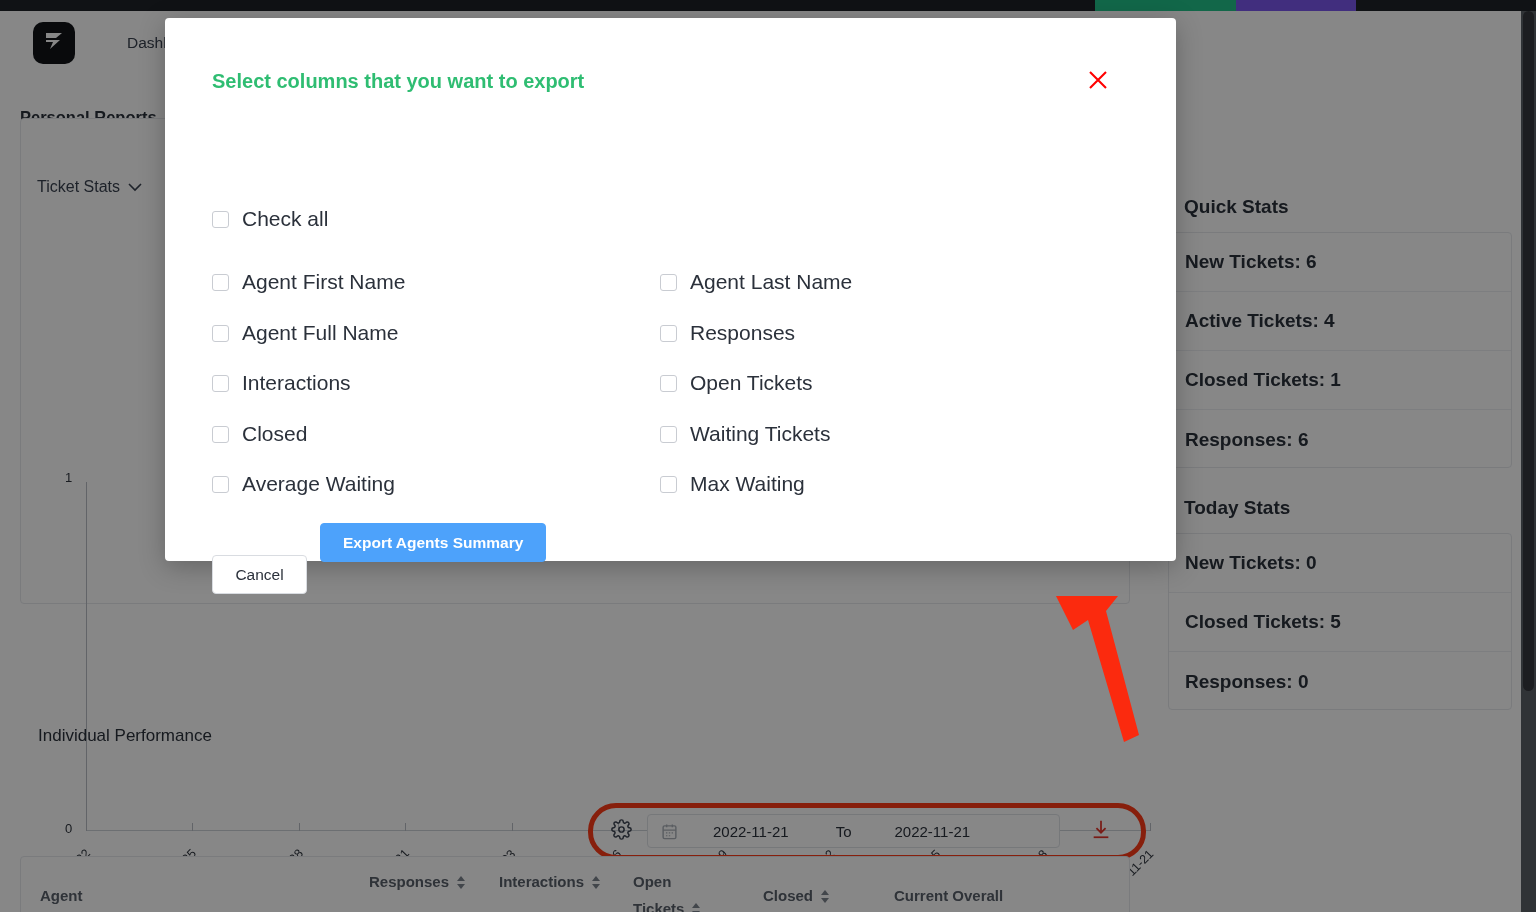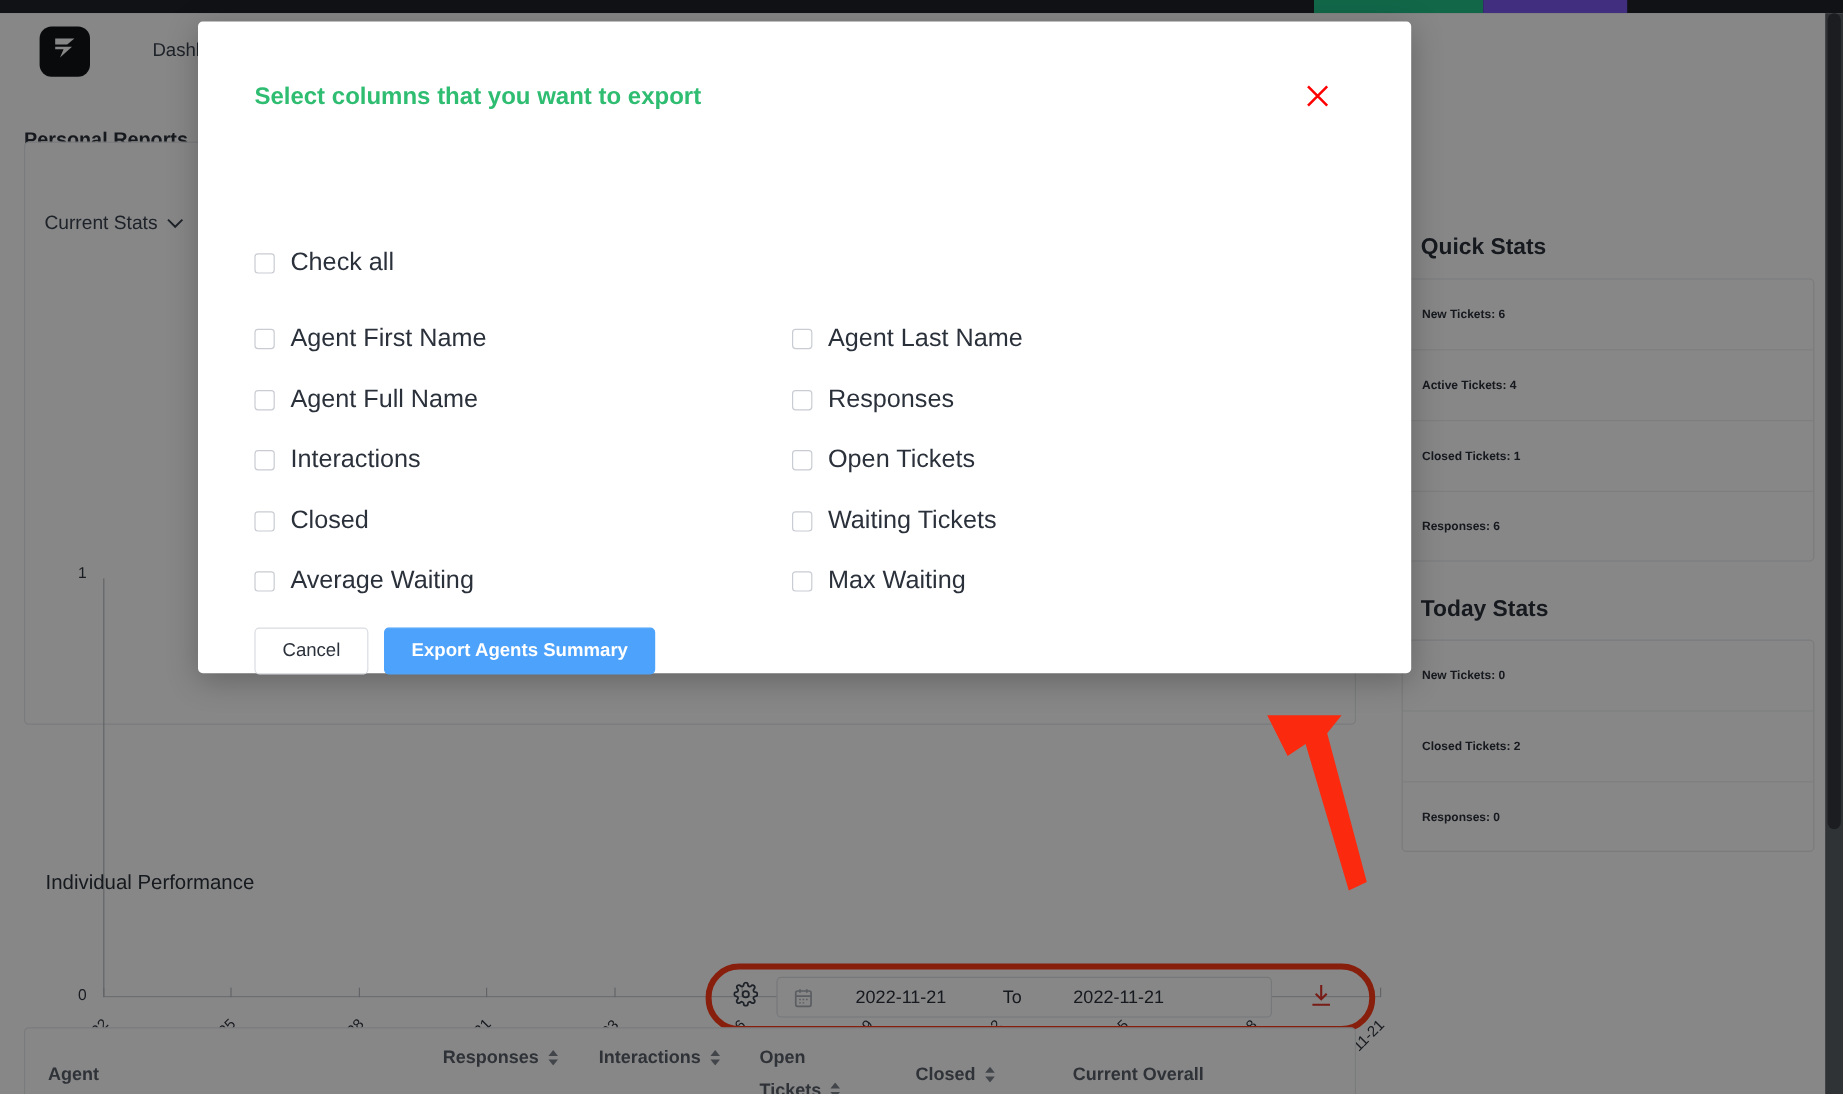--- a/index.html
+++ b/index.html
@@ -132,21 +132,21 @@
   .side-col { position: absolute; top: 0; left: 1148px; width: 372px; height: 838px; }
   .side-h {
     position: absolute; font-size: 19px; font-weight: 700; color: #2b313b; left: 36px;
   }
   .side-card {
     position: absolute; left: 20px; width: 344px;
     border: 1px solid #e6e8ec; border-radius: 4px; background: #fff;
   }
   .side-row {
     height: 59px; display: flex; align-items: center; padding-left: 16px;
-    font-size: 10px; font-weight: 700; color: #2b313b;
+    font-size: 19px; font-weight: 700; color: #2b313b;
     border-bottom: 1px solid #eceef1;
   }
   .side-row:last-child { border-bottom: none; }
 
   
   .scrollbar-track {
     position: absolute; top: 11px; right: 0; width: 15px; height: 901px;
     background: #5c6066;
   }
   .scrollbar-thumb {
@@ -194,21 +194,21 @@
   .col-right { left: 495px; }
 
   .modal-btns { position: absolute; top: 505px; left: 47px; display: flex; gap: 13px; }
   .btn {
     font-family: "Liberation Sans", sans-serif;
     font-size: 15.5px; border-radius: 4px; cursor: pointer;
     display: flex; align-items: center; justify-content: center;
   }
   .btn-cancel {
     width: 95px; height: 39px; background: #ffffff;
-    border: 1px solid #d9dce1; color: #2b313b;
+    border: 1px solid #d9dce1; color: #2b313b; margin-top: 32px;
   }
   .btn-export {
     height: 39px; padding: 0 22px; background: #4da2fb;
     border: 1px solid #4da2fb; color: #ffffff; font-weight: 700;
   }
 
   
   .arrow-anno { position: absolute; z-index: 55; top: 590px; left: 1040px; }
 </style>
 </head>
@@ -243,21 +243,21 @@
     <div class="page-body">
 
       <div class="content-col">
 
         <div class="page-title">Personal Reports</div>
         <div class="title-rule"></div>
 
         <div class="card chart-card"></div>
 
         <div class="chart-select">
-          <span>Current Stats</span>
+          <span>Ticket Stats</span>
           <span class="chev">
             <svg width="14" height="9" viewBox="0 0 14 9">
                 <path d="M1 1 L7 7 L13 1" stroke="#3a4250" stroke-width="1.6" fill="none"></path>
               </svg>
           </span>
         </div>
 
         <div class="chart-plot">
           <div class="y-label y-1">1</div>
           <div class="y-label y-0">0</div>
@@ -369,21 +369,21 @@
         <div class="side-card" style="top:158px; height:236px;">
           <div class="side-row">New Tickets: 6</div>
           <div class="side-row">Active Tickets: 4</div>
           <div class="side-row">Closed Tickets: 1</div>
           <div class="side-row">Responses: 6</div>
         </div>
 
         <div class="side-h" style="top:423px;">Today Stats</div>
         <div class="side-card" style="top:459px; height:177px;">
           <div class="side-row">New Tickets: 0</div>
-          <div class="side-row">Closed Tickets: 2</div>
+          <div class="side-row">Closed Tickets: 5</div>
           <div class="side-row">Responses: 0</div>
         </div>
       </div>
 
     </div>
 
     <div class="scrollbar-track">
       <div class="scrollbar-thumb"></div>
     </div>
   </div>

